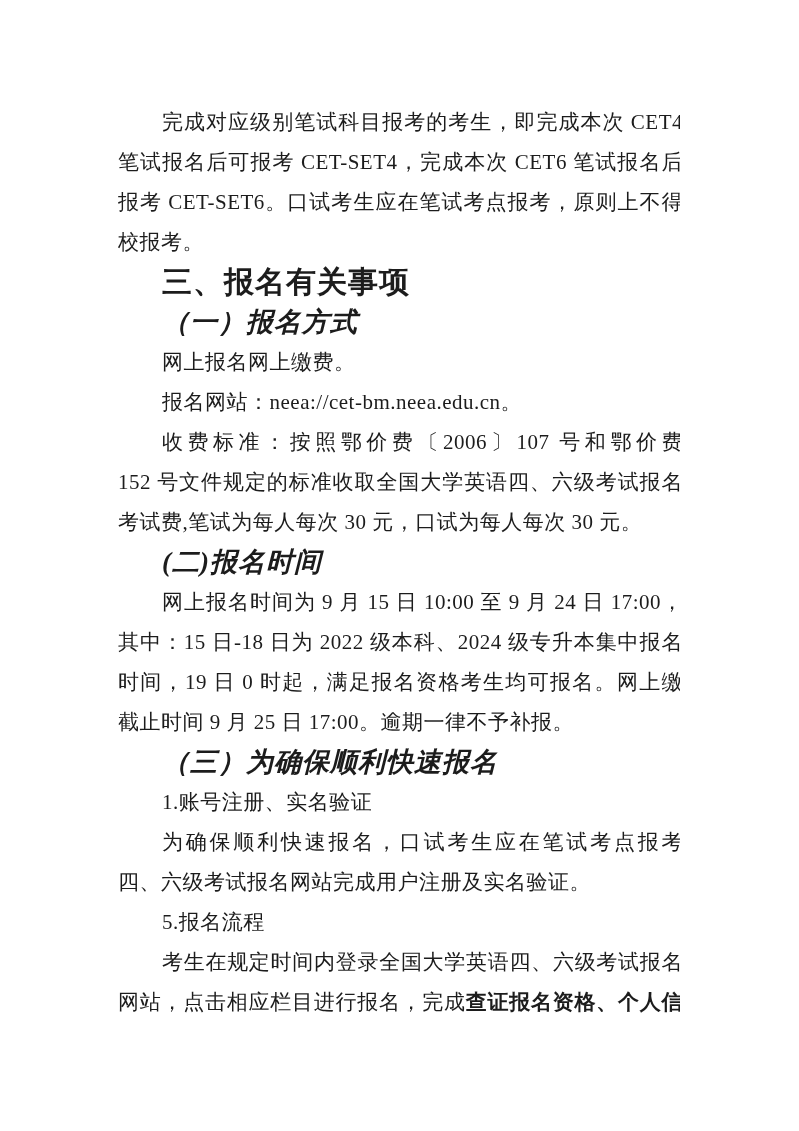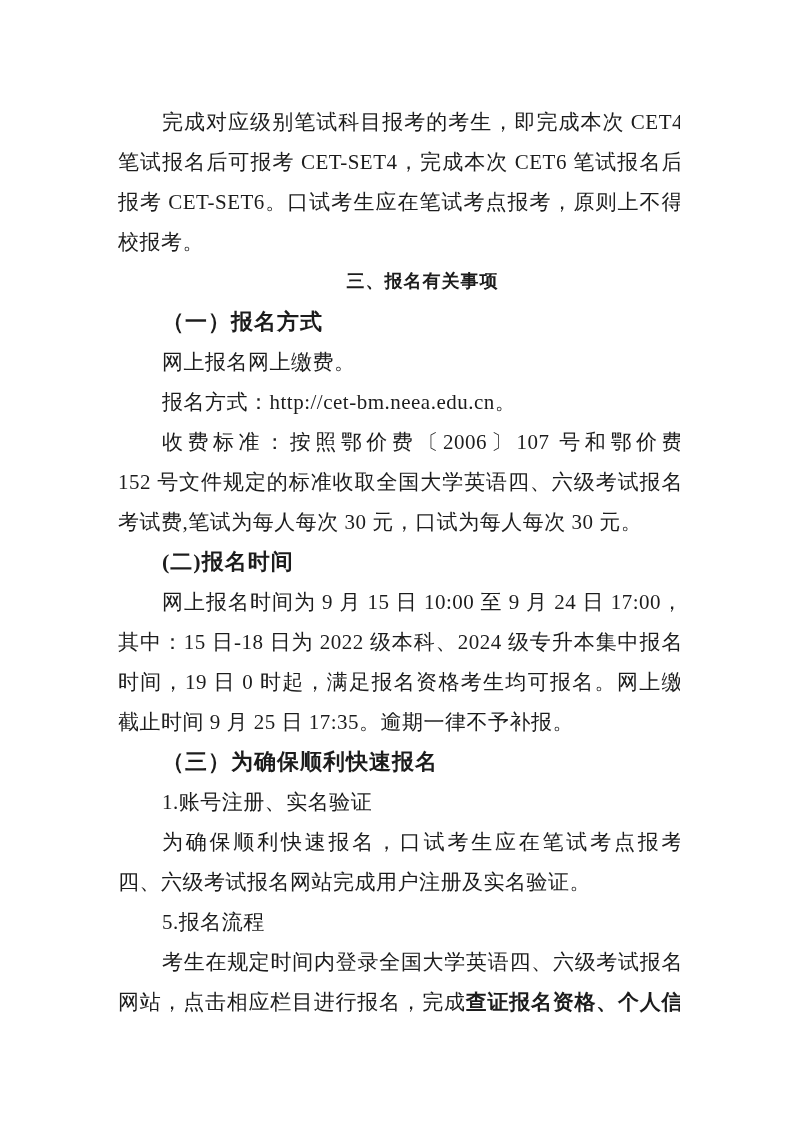--- a/index.html
+++ b/index.html
@@ -33,56 +33,56 @@
     overflow: hidden;
   }
   .line.indent {
     text-indent: 44px;
   }
   .line.justify {
     text-align: justify;
     text-align-last: justify;
   }
   .line.h1 {
-    font-family: Liberation Mono, monospace;
+    font-family: Liberation Serif, serif;
     font-weight: bold;
-    font-size: 18px;
+    font-size: 30px;
     letter-spacing: 1px;
-    text-align: center;
   }
   .line.h2 {
     font-weight: bold;
-    font-size: 22px;
+    font-style: italic;
+    font-size: 27px;
     letter-spacing: 1px;
   }
   .seg.bold {
     font-weight: bold;
   }
 </style>
 </head>
 <body>
 
 <div class="page">
   <div class="content">
       <div class="line body indent justify"><span class="seg">完成对应级别笔试科目报考的考生，即完成本次 CET4</span></div>
       <div class="line body justify"><span class="seg">笔试报名后可报考 CET-SET4，完成本次 CET6 笔试报名后可</span></div>
       <div class="line body justify"><span class="seg">报考 CET-SET6。口试考生应在笔试考点报考，原则上不得跨</span></div>
       <div class="line body"><span class="seg">校报考。</span></div>
       <div class="line h1 indent"><span class="seg bold">三、报名有关事项</span></div>
       <div class="line h2 indent"><span class="seg bold">（一）报名方式</span></div>
       <div class="line body indent"><span class="seg">网上报名网上缴费。</span></div>
-      <div class="line body indent"><span class="seg">报名方式：http://cet-bm.neea.edu.cn。</span></div>
+      <div class="line body indent"><span class="seg">报名网站：neea://cet-bm.neea.edu.cn。</span></div>
       <div class="line body indent justify"><span class="seg">收费标准：按照鄂价费〔2006〕107 号和鄂价费〔2009〕</span></div>
       <div class="line body justify"><span class="seg">152 号文件规定的标准收取全国大学英语四、六级考试报名</span></div>
       <div class="line body"><span class="seg">考试费,笔试为每人每次 30 元，口试为每人每次 30 元。</span></div>
       <div class="line h2 indent"><span class="seg bold">(二)报名时间</span></div>
       <div class="line body indent justify"><span class="seg">网上报名时间为 9 月 15 日 10:00 至 9 月 24 日 17:00，</span></div>
       <div class="line body justify"><span class="seg">其中：15 日-18 日为 2022 级本科、2024 级专升本集中报名</span></div>
       <div class="line body justify"><span class="seg">时间，19 日 0 时起，满足报名资格考生均可报名。网上缴费</span></div>
-      <div class="line body"><span class="seg">截止时间 9 月 25 日 17:35。逾期一律不予补报。</span></div>
+      <div class="line body"><span class="seg">截止时间 9 月 25 日 17:00。逾期一律不予补报。</span></div>
       <div class="line h2 indent"><span class="seg bold">（三）为确保顺利快速报名</span></div>
       <div class="line body indent"><span class="seg">1.账号注册、实名验证</span></div>
       <div class="line body indent justify"><span class="seg">为确保顺利快速报名，口试考生应在笔试考点报考</span></div>
       <div class="line body"><span class="seg">四、六级考试报名网站完成用户注册及实名验证。</span></div>
       <div class="line body indent"><span class="seg">5.报名流程</span></div>
       <div class="line body indent justify"><span class="seg">考生在规定时间内登录全国大学英语四、六级考试报名</span></div>
       <div class="line body justify"><span class="seg">网站，点击相应栏目进行报名，完成</span><span class="seg bold">查证报名资格、个人信</span></div>
     </div>
 </div>
 

